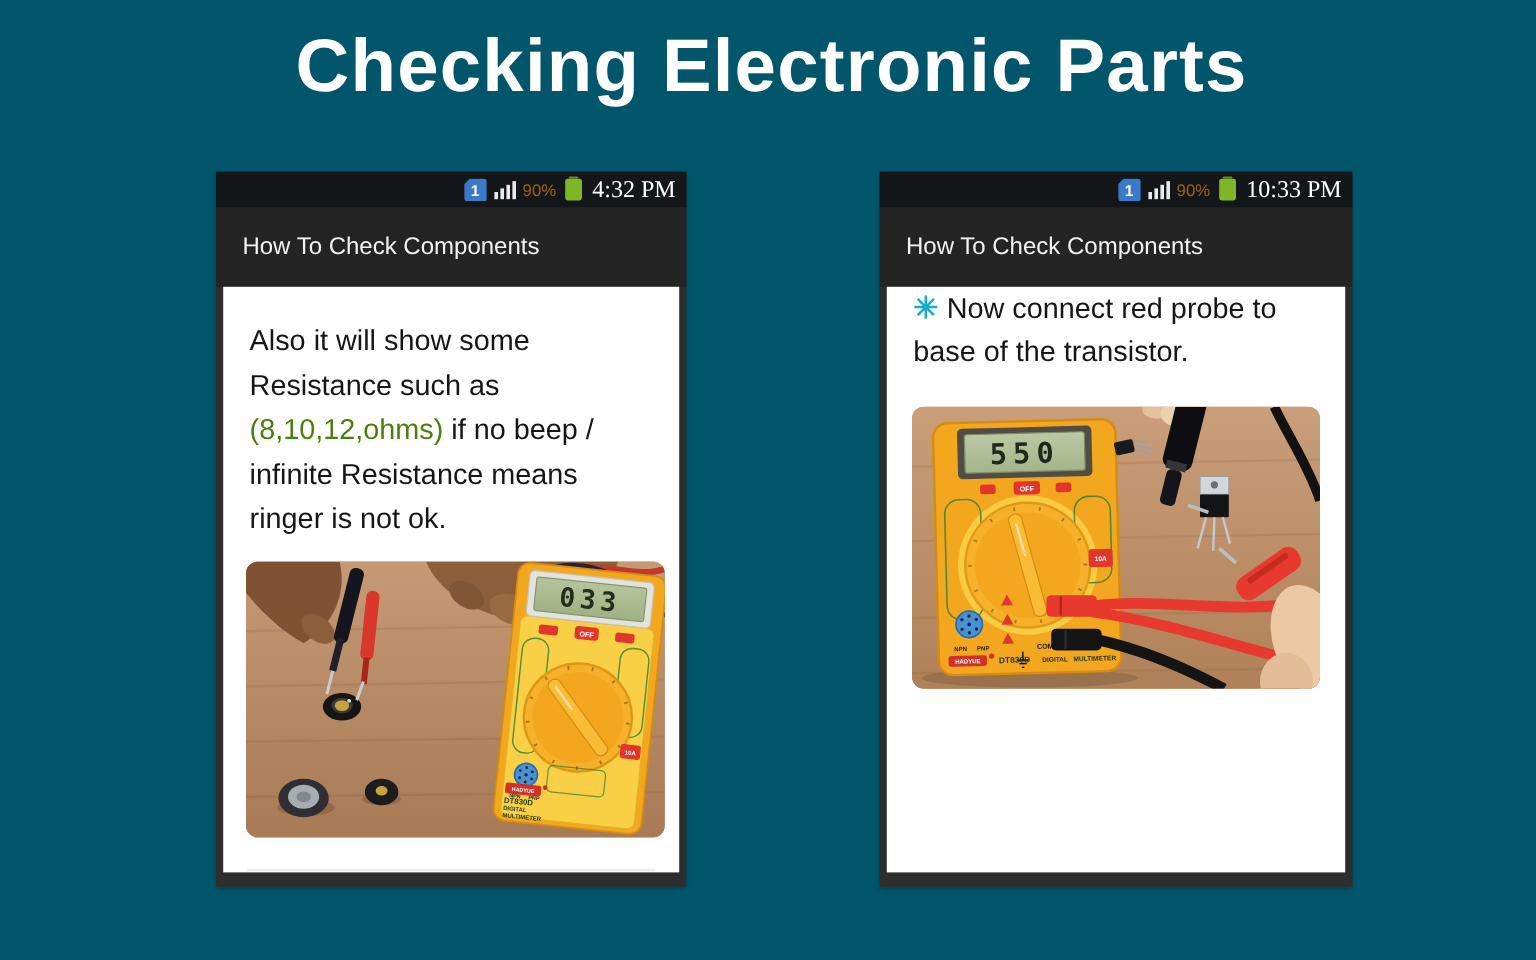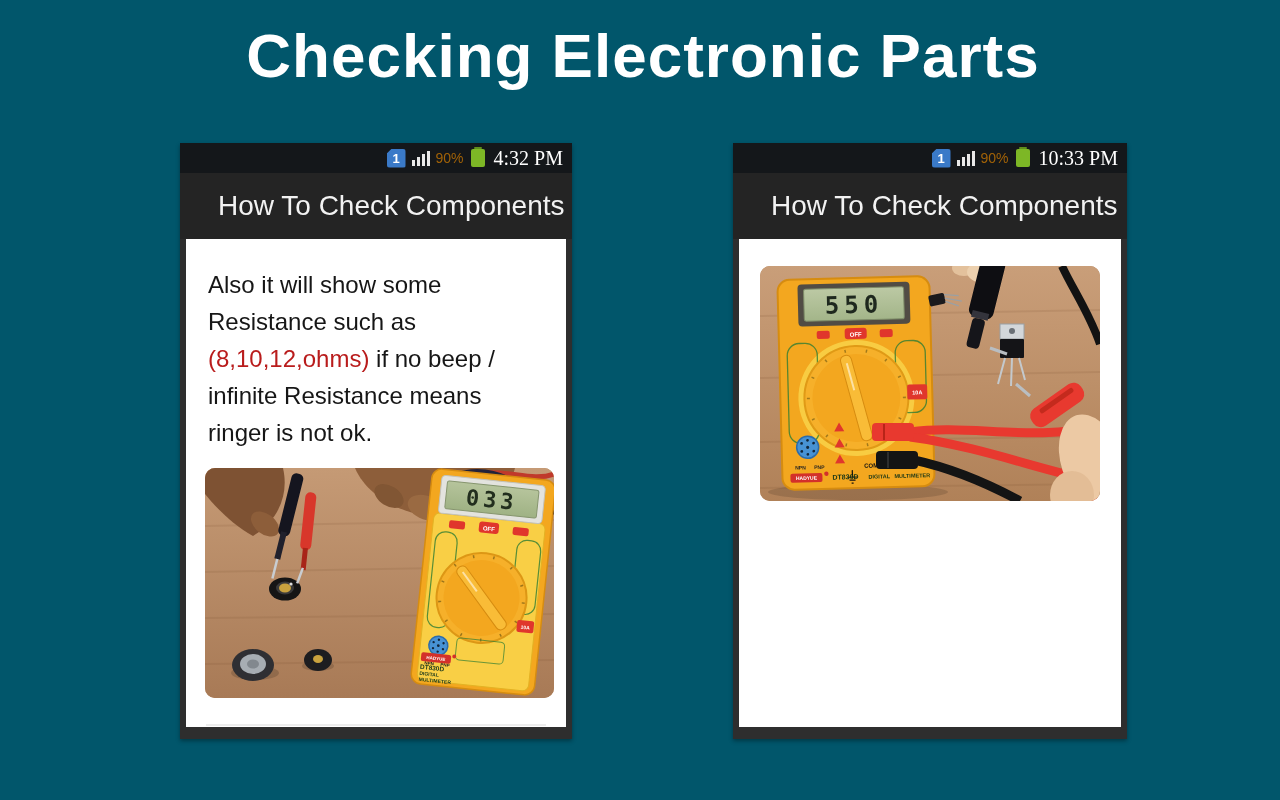--- a/index.html
+++ b/index.html
@@ -33,32 +33,32 @@
   .bars i{display:block;width:3px;background:#e9e9e9;}
   .bars i:nth-child(1){height:6px;}
   .bars i:nth-child(2){height:9px;}
   .bars i:nth-child(3){height:12px;}
   .bars i:nth-child(4){height:15px;}
   .pct{color:#a16207;font-size:14px;}
   .battery{width:14px;height:18px;background:#7db726;border-radius:2px;position:relative;margin-left:1px;}
   .battery:before{content:"";position:absolute;top:-2px;left:3px;width:8px;height:2px;background:#5f8f1c;border-radius:1px;}
   .clock{color:#ffffff;font-size:20px;margin-left:3px;font-family:Liberation Serif, serif;}
   .appbar{
-    height:66px;background:#242424;color:#f2f2f2;font-size:28px;
-    display:flex;align-items:center;padding-left:38px;
+    height:66px;background:#242424;color:#f2f2f2;font-size:20px;
+    display:flex;align-items:center;padding-left:22px;
   }
   .screen{
     position:absolute;left:6px;right:6px;top:96px;bottom:12px;
     background:#ffffff;overflow:hidden;
   }
   
   .para{
     margin:27px 20px 0 22px;font-size:24px;line-height:37px;color:#161616;
   }
-  .para .hl{color:#b91c1c;}
+  .para .hl{color:#4d7c0f;}
   .photo{
     border-radius:10px;overflow:hidden;position:relative;background:#b08158;
   }
   .photo.left-photo{width:349px;height:230px;margin:17px 0 0 19px;}
   .photo.right-photo{width:340px;height:235px;margin:27px auto 0;}
   .rule{height:2px;background:#ededed;margin:26px 20px 0;}
   
   .bullets{padding:0 20px 0 22px;font-size:24px;line-height:36px;color:#161616;margin-top:0;}
   .bullet{margin:0;}
   .bullet + .bullet{margin-top:35px;}
@@ -220,20 +220,21 @@
       </div>
     <span class="pct">90%</span>
     <div class="battery"></div>
     <span class="clock">10:33 PM</span>
   </div>
   <div class="appbar">
     <span>How To Check Components</span>
   </div>
   <div class="screen">
     <div class="bullets">
+      <p class="bullet"><span class="star">✳</span><span>Now connect red probe to base of the transistor.</span></p>
     </div>
 
     <div class="photo right-photo">
       <svg width="100%" height="100%" viewBox="0 0 340 235">
         <defs>
           <linearGradient id="woodR" x1="0" y1="0" x2="0" y2="1">
             <stop offset="0" stop-color="#c99e79"></stop>
               <stop offset="1" stop-color="#b08158"></stop>
           </linearGradient>
           <linearGradient id="lcdR" x1="0" y1="0" x2="0" y2="1">

